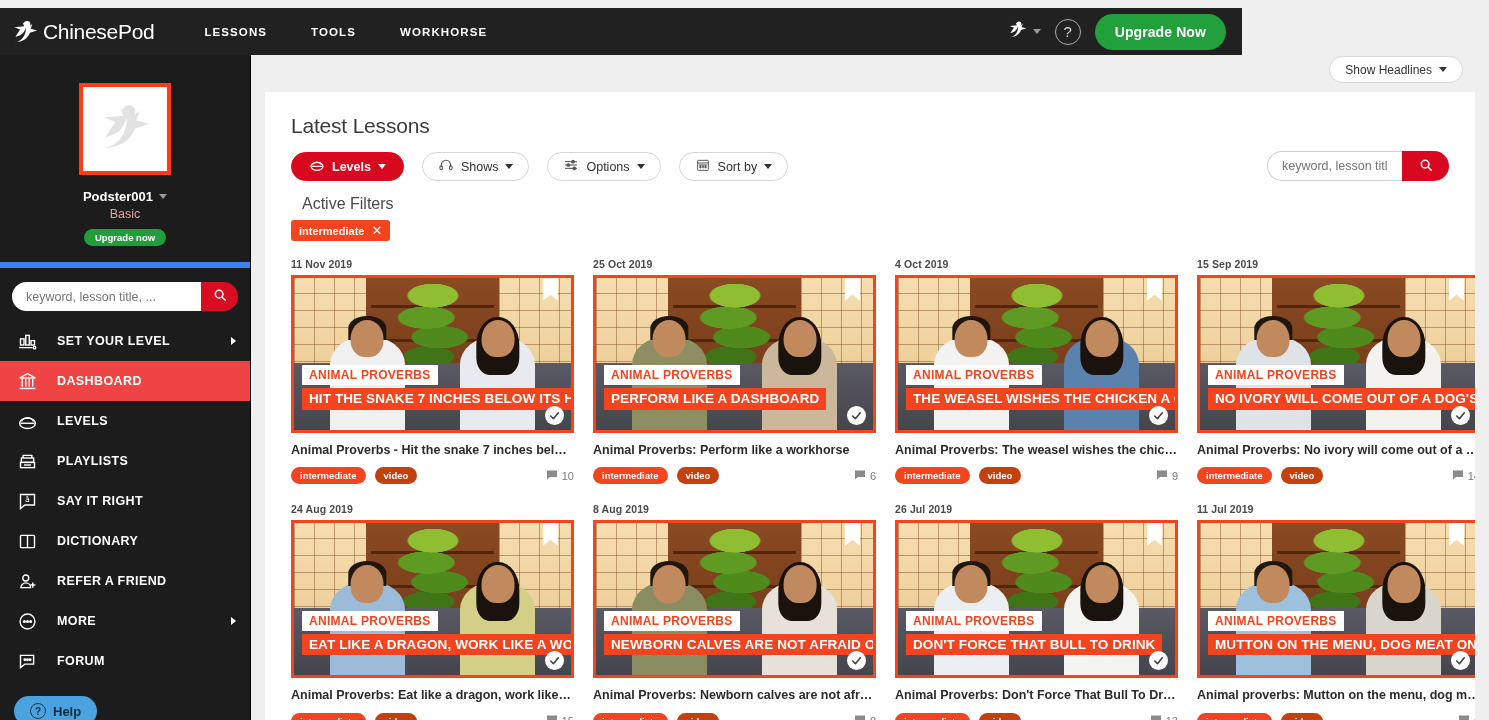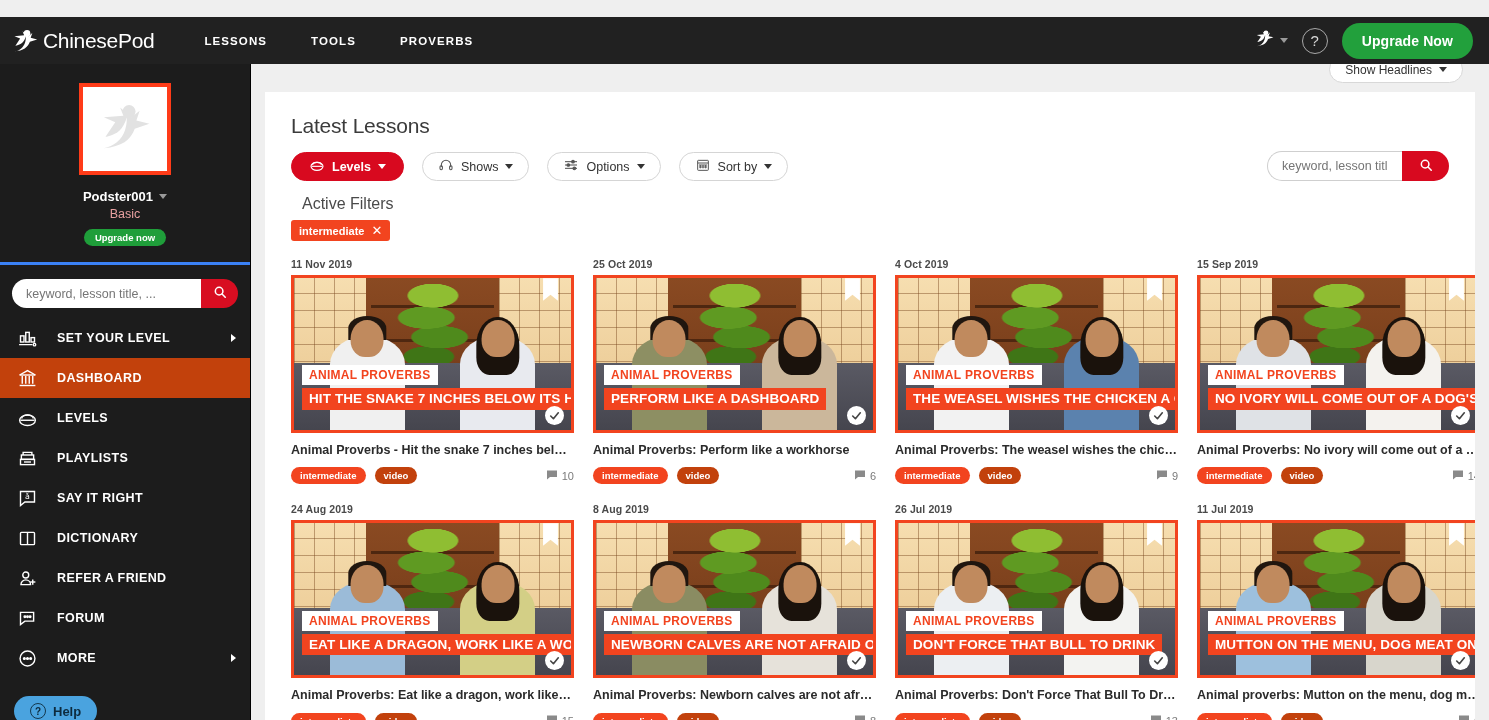--- a/index.html
+++ b/index.html
@@ -5,22 +5,22 @@
   * { box-sizing: border-box; margin: 0; padding: 0; }
   html, body {
     width: 1489px; height: 720px;
     font-family: "Liberation Sans", sans-serif;
     background: #efefef;
     overflow: hidden;
   }
 
   
   .topnav {
-    position: absolute; top: 17px; left: 0;
-    width: 1489px; height: 47px;
+    position: absolute; top: 8px; left: 0;
+    width: 1242px; height: 47px;
     background: #212121;
     display: flex; align-items: center;
     z-index: 30;
   }
   .brand { display: flex; align-items: center; margin-left: 12px; }
   .brand-logo { width: 26px; height: 26px; flex: 0 0 26px; }
   .brand-name {
     color: #fff; font-size: 21px; letter-spacing: -0.3px;
     margin-left: 5px; font-weight: 400;
   }
@@ -55,21 +55,21 @@
 
   
   .sidebar {
     position: absolute; top: 47px; left: 0;
     width: 251px; height: 673px;
     background: #1c1c1c; z-index: 20;
     border-right: 1px solid #000;
   }
   .profile-block {
     padding: 36px 0 16px 0; text-align: center;
-    border-bottom: 3px solid #3b82f6;
+    border-bottom: 6px solid #3b82f6;
   }
   .avatar-frame {
     width: 92px; height: 92px; margin: 0 auto;
     border: 4px solid #ff3b18; background: #fff;
     display: flex; align-items: center; justify-content: center;
   }
   .avatar-frame svg { width: 52px; height: 52px; }
   .profile-name {
     color: #fff; font-size: 13px; font-weight: bold;
     margin-top: 14px; display: inline-flex; align-items: center; gap: 6px;
@@ -94,21 +94,21 @@
     width: 44px; background: #d80d21; border: none;
     border-radius: 0 15px 15px 0; cursor: pointer;
     display: flex; align-items: center; justify-content: center;
   }
   .side-search button svg { width: 14px; height: 14px; }
   .nav-list { margin-top: 4px; }
   .nav-item {
     height: 40px; display: flex; align-items: center;
     padding: 0 14px; color: #fff; cursor: pointer; position: relative;
   }
-  .nav-item.active { background: #c2410c; }
+  .nav-item.active { background: #ef4444; }
   .nav-icon {
     width: 26px; height: 22px; flex: 0 0 26px;
     display: flex; align-items: center; justify-content: center;
     margin-right: 17px;
   }
   .nav-icon svg { width: 21px; height: 21px; }
   .nav-label {
     font-size: 12.5px; font-weight: bold; letter-spacing: 0.4px;
   }
   .nav-arrow {
@@ -329,21 +329,21 @@
             <circle cx="18.5" cy="6.5" r="4"></circle>
             <path d="M3 29c6-1 11-5 13-11 1.5-4.5 1-8 1-8s-1 6-6 9.5C7.5 21.5 4 22 4 22l6-9-7-3 12-1-2-5 7 6 5-4-2 6 8 2-9 3c-2.5 7-8 11-19 12z"></path>
           </g>
         </svg>
     </span>
     <span class="brand-name">ChinesePod</span>
   </div>
   <div class="topnav-links">
     <a class="topnav-link">LESSONS</a>
     <a class="topnav-link">TOOLS</a>
-    <a class="topnav-link">PROVERBS</a>
+    <a class="topnav-link">WORKHORSE</a>
   </div>
   <div class="topnav-right">
     <div class="user-mini">
       <span>
         <svg viewBox="0 0 32 32">
             <g fill="#ffffff">
               <circle cx="18.5" cy="6.5" r="4"></circle>
               <path d="M3 29c6-1 11-5 13-11 1.5-4.5 1-8 1-8s-1 6-6 9.5C7.5 21.5 4 22 4 22l6-9-7-3 12-1-2-5 7 6 5-4-2 6 8 2-9 3c-2.5 7-8 11-19 12z"></path>
             </g>
           </svg>
@@ -461,39 +461,39 @@
             <path d="M4.5 19c0-3.2 2.5-5.4 5.5-5.4s5.5 2.2 5.5 5.4z"></path>
             <line x1="18" y1="13" x2="18" y2="19"></line>
             <line x1="15" y1="16" x2="21" y2="16"></line>
           </svg>
       </span>
       <span class="nav-label">REFER A FRIEND</span>
     </div>
     <div class="nav-item">
       <span class="nav-icon">
         <svg viewBox="0 0 24 24" fill="none" stroke="#fff" stroke-width="1.6">
+            <circle cx="12" cy="12" r="8.5"></circle>
+            <circle cx="8.4" cy="12" r="1" fill="#fff"></circle>
+            <circle cx="12" cy="12" r="1" fill="#fff"></circle>
+            <circle cx="15.6" cy="12" r="1" fill="#fff"></circle>
+          </svg>
+      </span>
+      <span class="nav-label">MORE</span>
+      <span class="nav-arrow"></span>
+    </div>
+    <div class="nav-item">
+      <span class="nav-icon">
+        <svg viewBox="0 0 24 24" fill="none" stroke="#fff" stroke-width="1.6">
             <path d="M4 5h15v10H9l-5 4z"></path>
             <circle cx="9" cy="10" r="0.9" fill="#fff"></circle>
             <circle cx="12" cy="10" r="0.9" fill="#fff"></circle>
             <circle cx="15" cy="10" r="0.9" fill="#fff"></circle>
           </svg>
       </span>
       <span class="nav-label">FORUM</span>
-    </div>
-    <div class="nav-item">
-      <span class="nav-icon">
-        <svg viewBox="0 0 24 24" fill="none" stroke="#fff" stroke-width="1.6">
-            <circle cx="12" cy="12" r="8.5"></circle>
-            <circle cx="8.4" cy="12" r="1" fill="#fff"></circle>
-            <circle cx="12" cy="12" r="1" fill="#fff"></circle>
-            <circle cx="15.6" cy="12" r="1" fill="#fff"></circle>
-          </svg>
-      </span>
-      <span class="nav-label">MORE</span>
-      <span class="nav-arrow"></span>
     </div>
   </div>
 
   <button class="help-btn">
     <span class="q">?</span>
     <span>Help</span>
   </button>
 </div>
 
 <div class="main">

